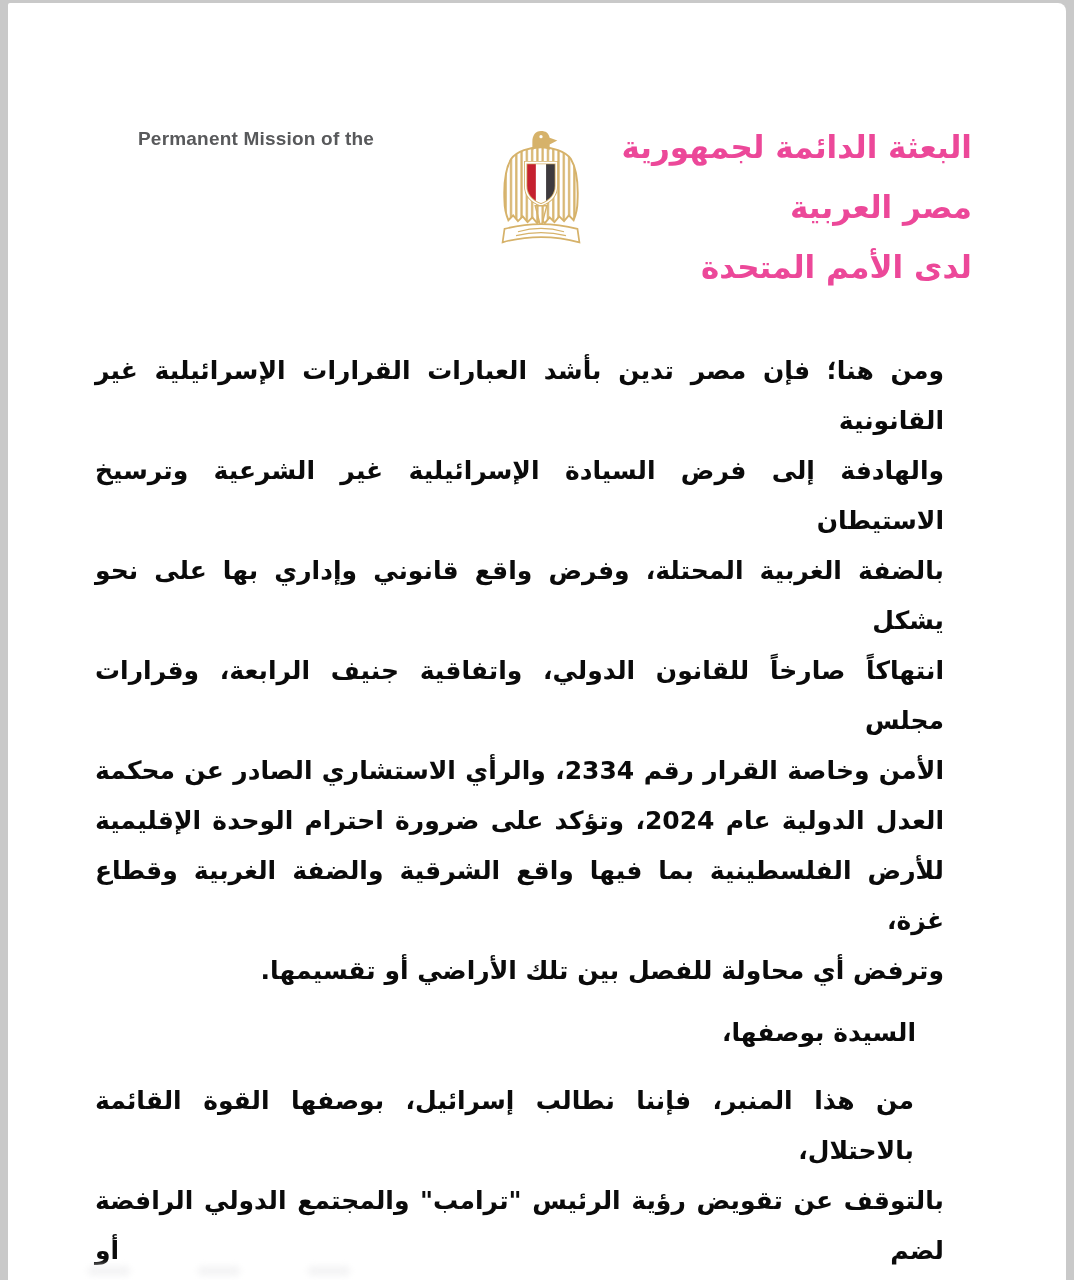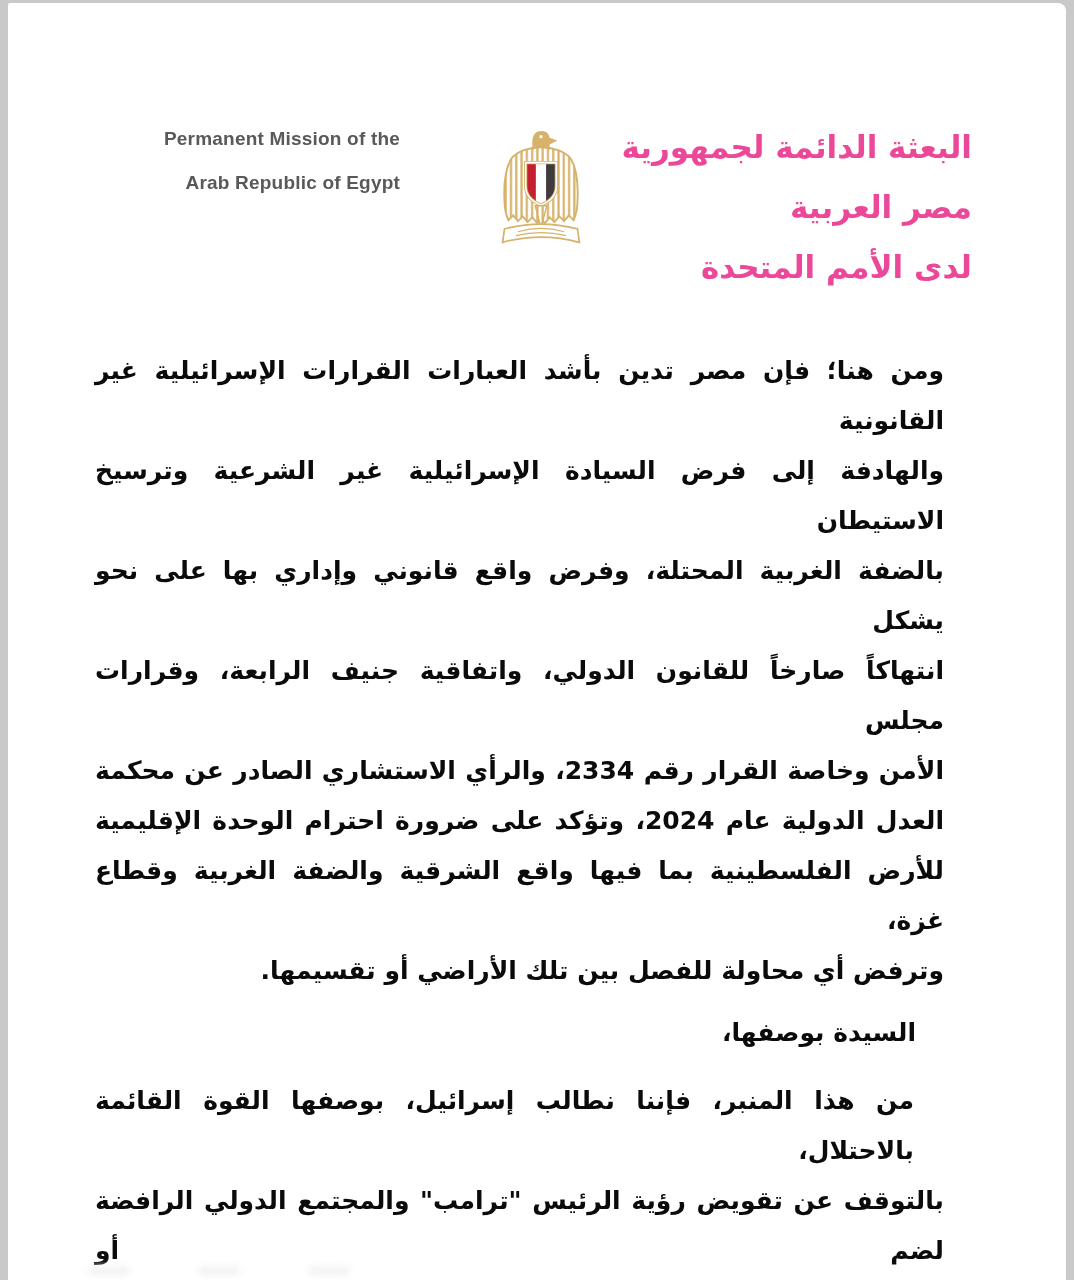--- a/index.html
+++ b/index.html
@@ -22,21 +22,21 @@
   }
   
   .letterhead {
     display: flex;
     align-items: flex-start;
     padding-top: 114px;
   }
   .mission-en {
     margin-left: 130px;
     width: 262px;
-    text-align: right;
+    text-align: left;
     color: #58595b;
     font-family: "Liberation Sans", sans-serif;
     font-weight: 700;
     font-size: 19px;
     line-height: 44px;
     letter-spacing: 0.2px;
   }
   .emblem-wrap {
     margin-left: 90px;
     width: 102px;
@@ -90,21 +90,20 @@
 </style>
 </head>
 <body>
 
 <div class="page">
 
   <header class="letterhead">
 
     <div class="mission-en">
         <div class="hline-en">Permanent Mission of the</div>
-        <div class="hline-en">Arab Republic of Egypt</div>
       </div>
 
     <div class="emblem-wrap">
       <svg viewBox="0 0 100 128" width="96" height="123" aria-hidden="true">
         <defs>
           <pattern id="gs" width="5.5" height="6" patternUnits="userSpaceOnUse">
             <rect width="5.5" height="6" fill="#ffffff"></rect>
             <rect x="1.1" width="2.3" height="6" fill="#d6b26a"></rect>
           </pattern>
           <clipPath id="shieldClip">

